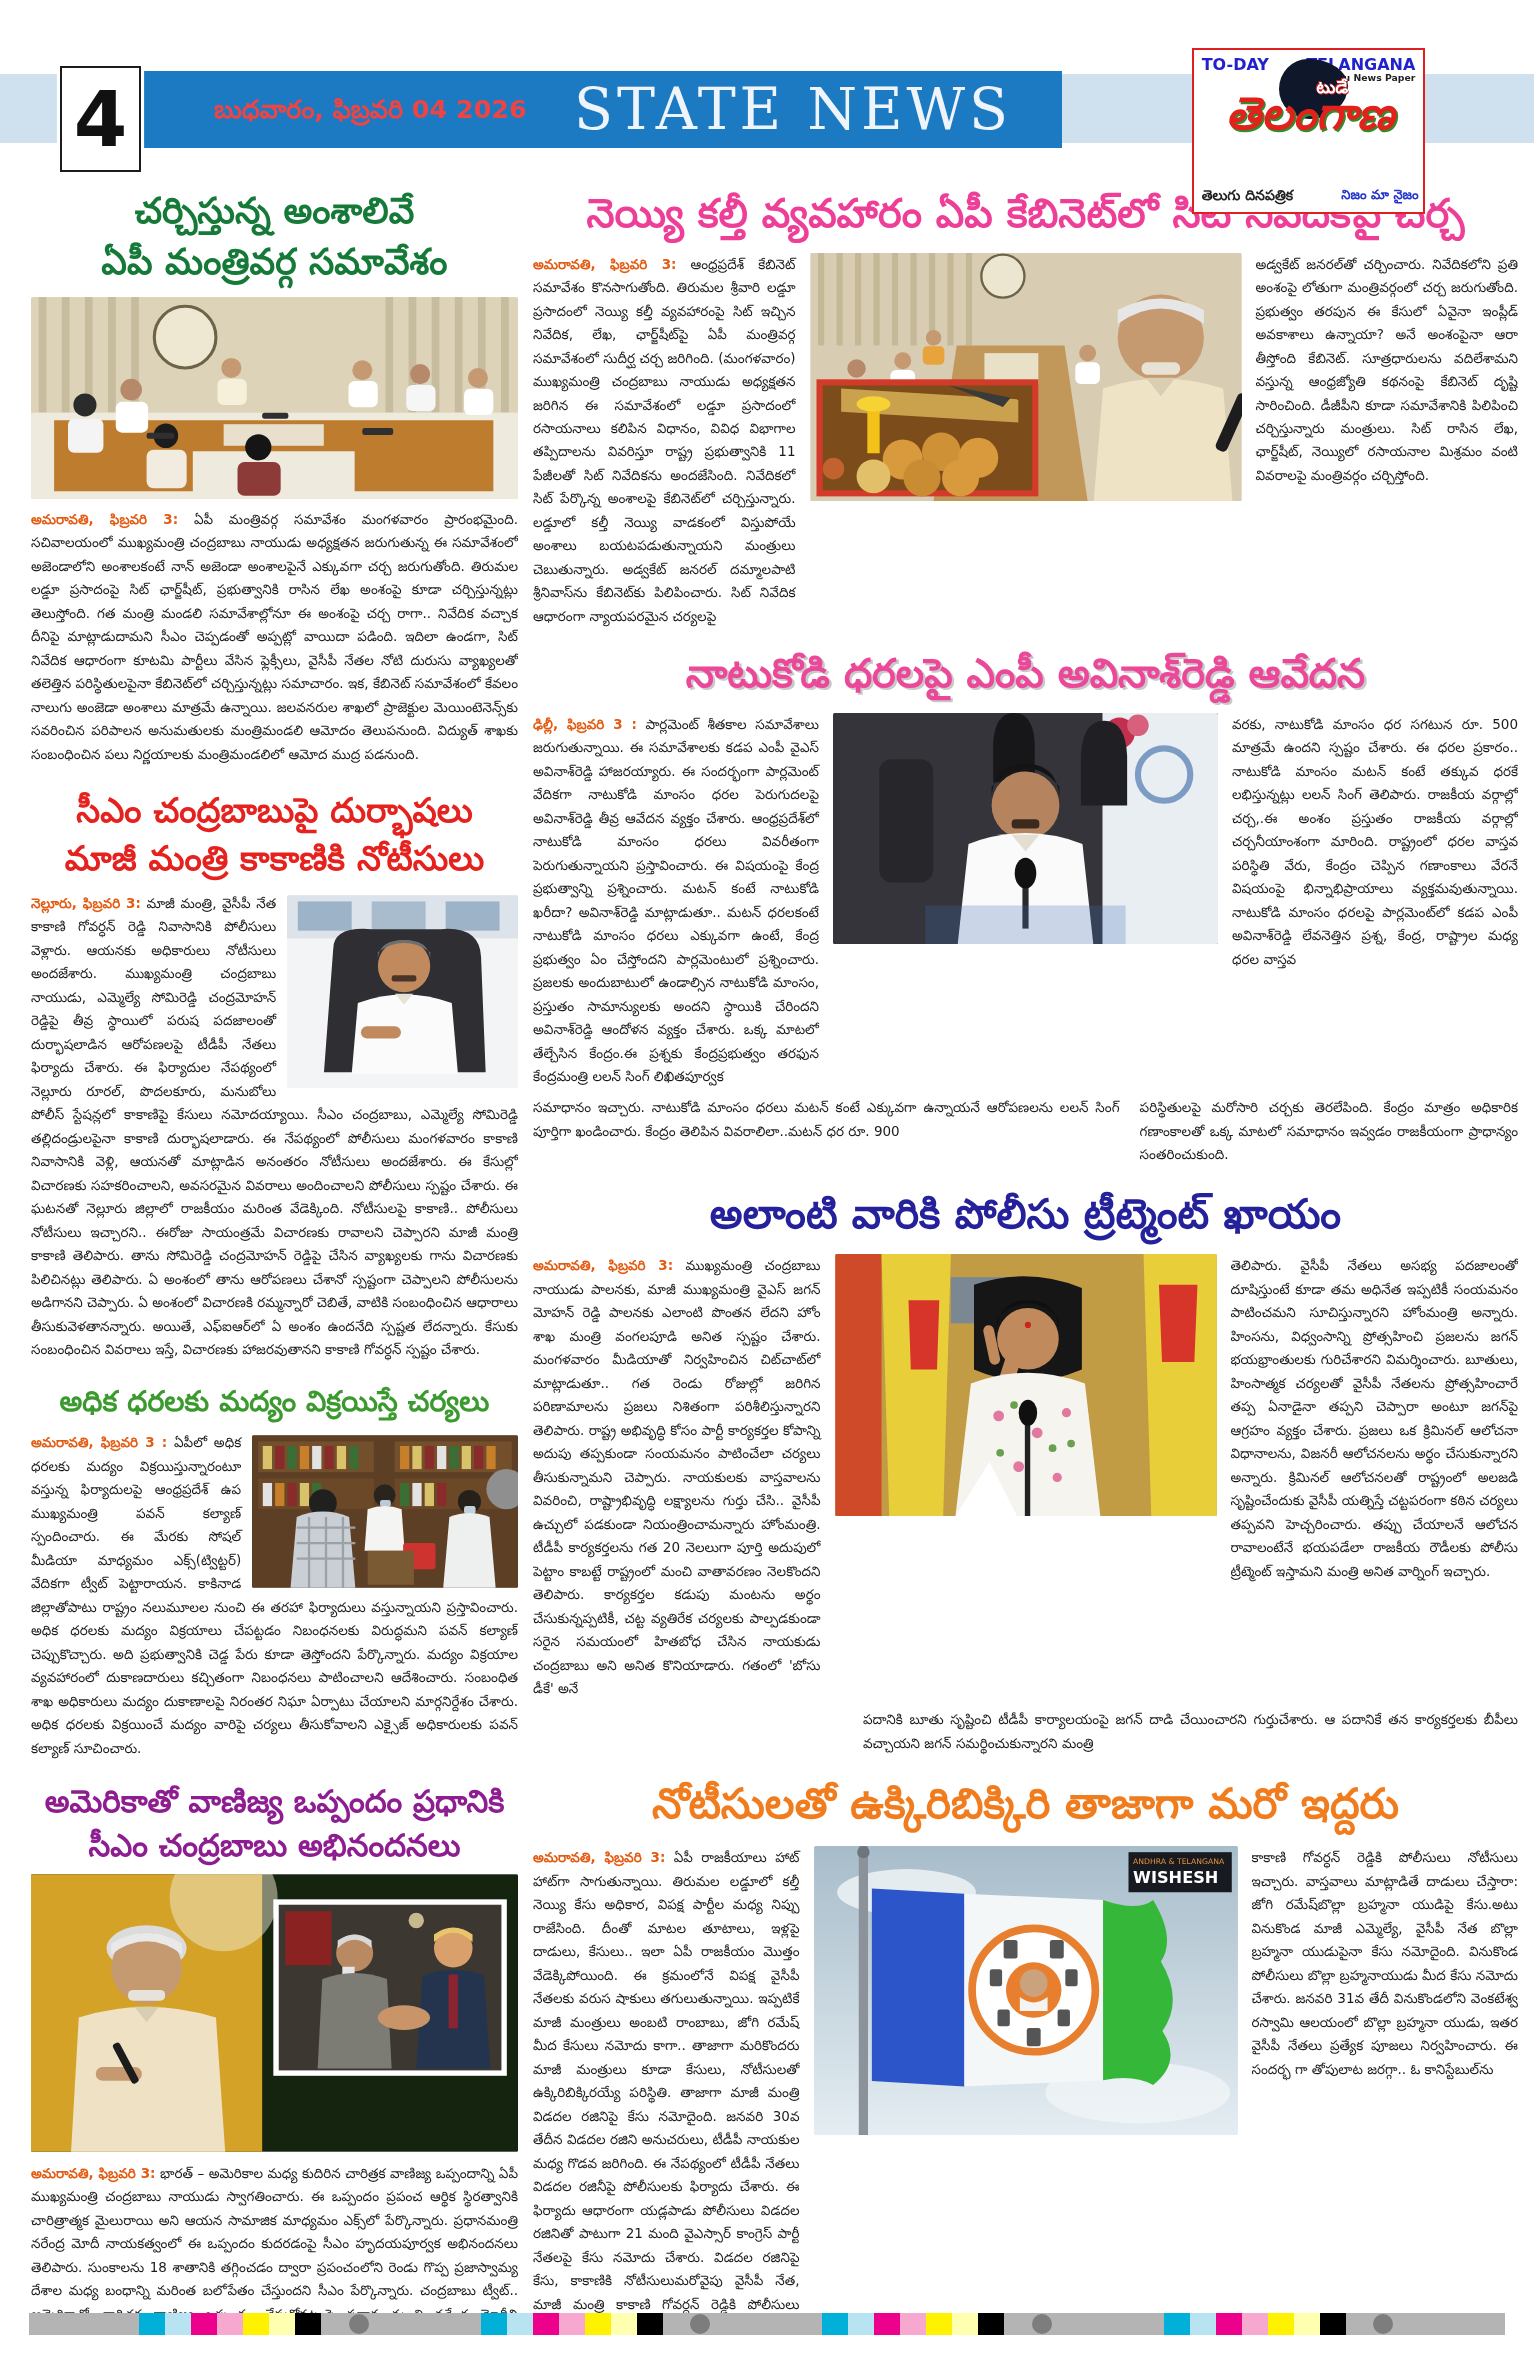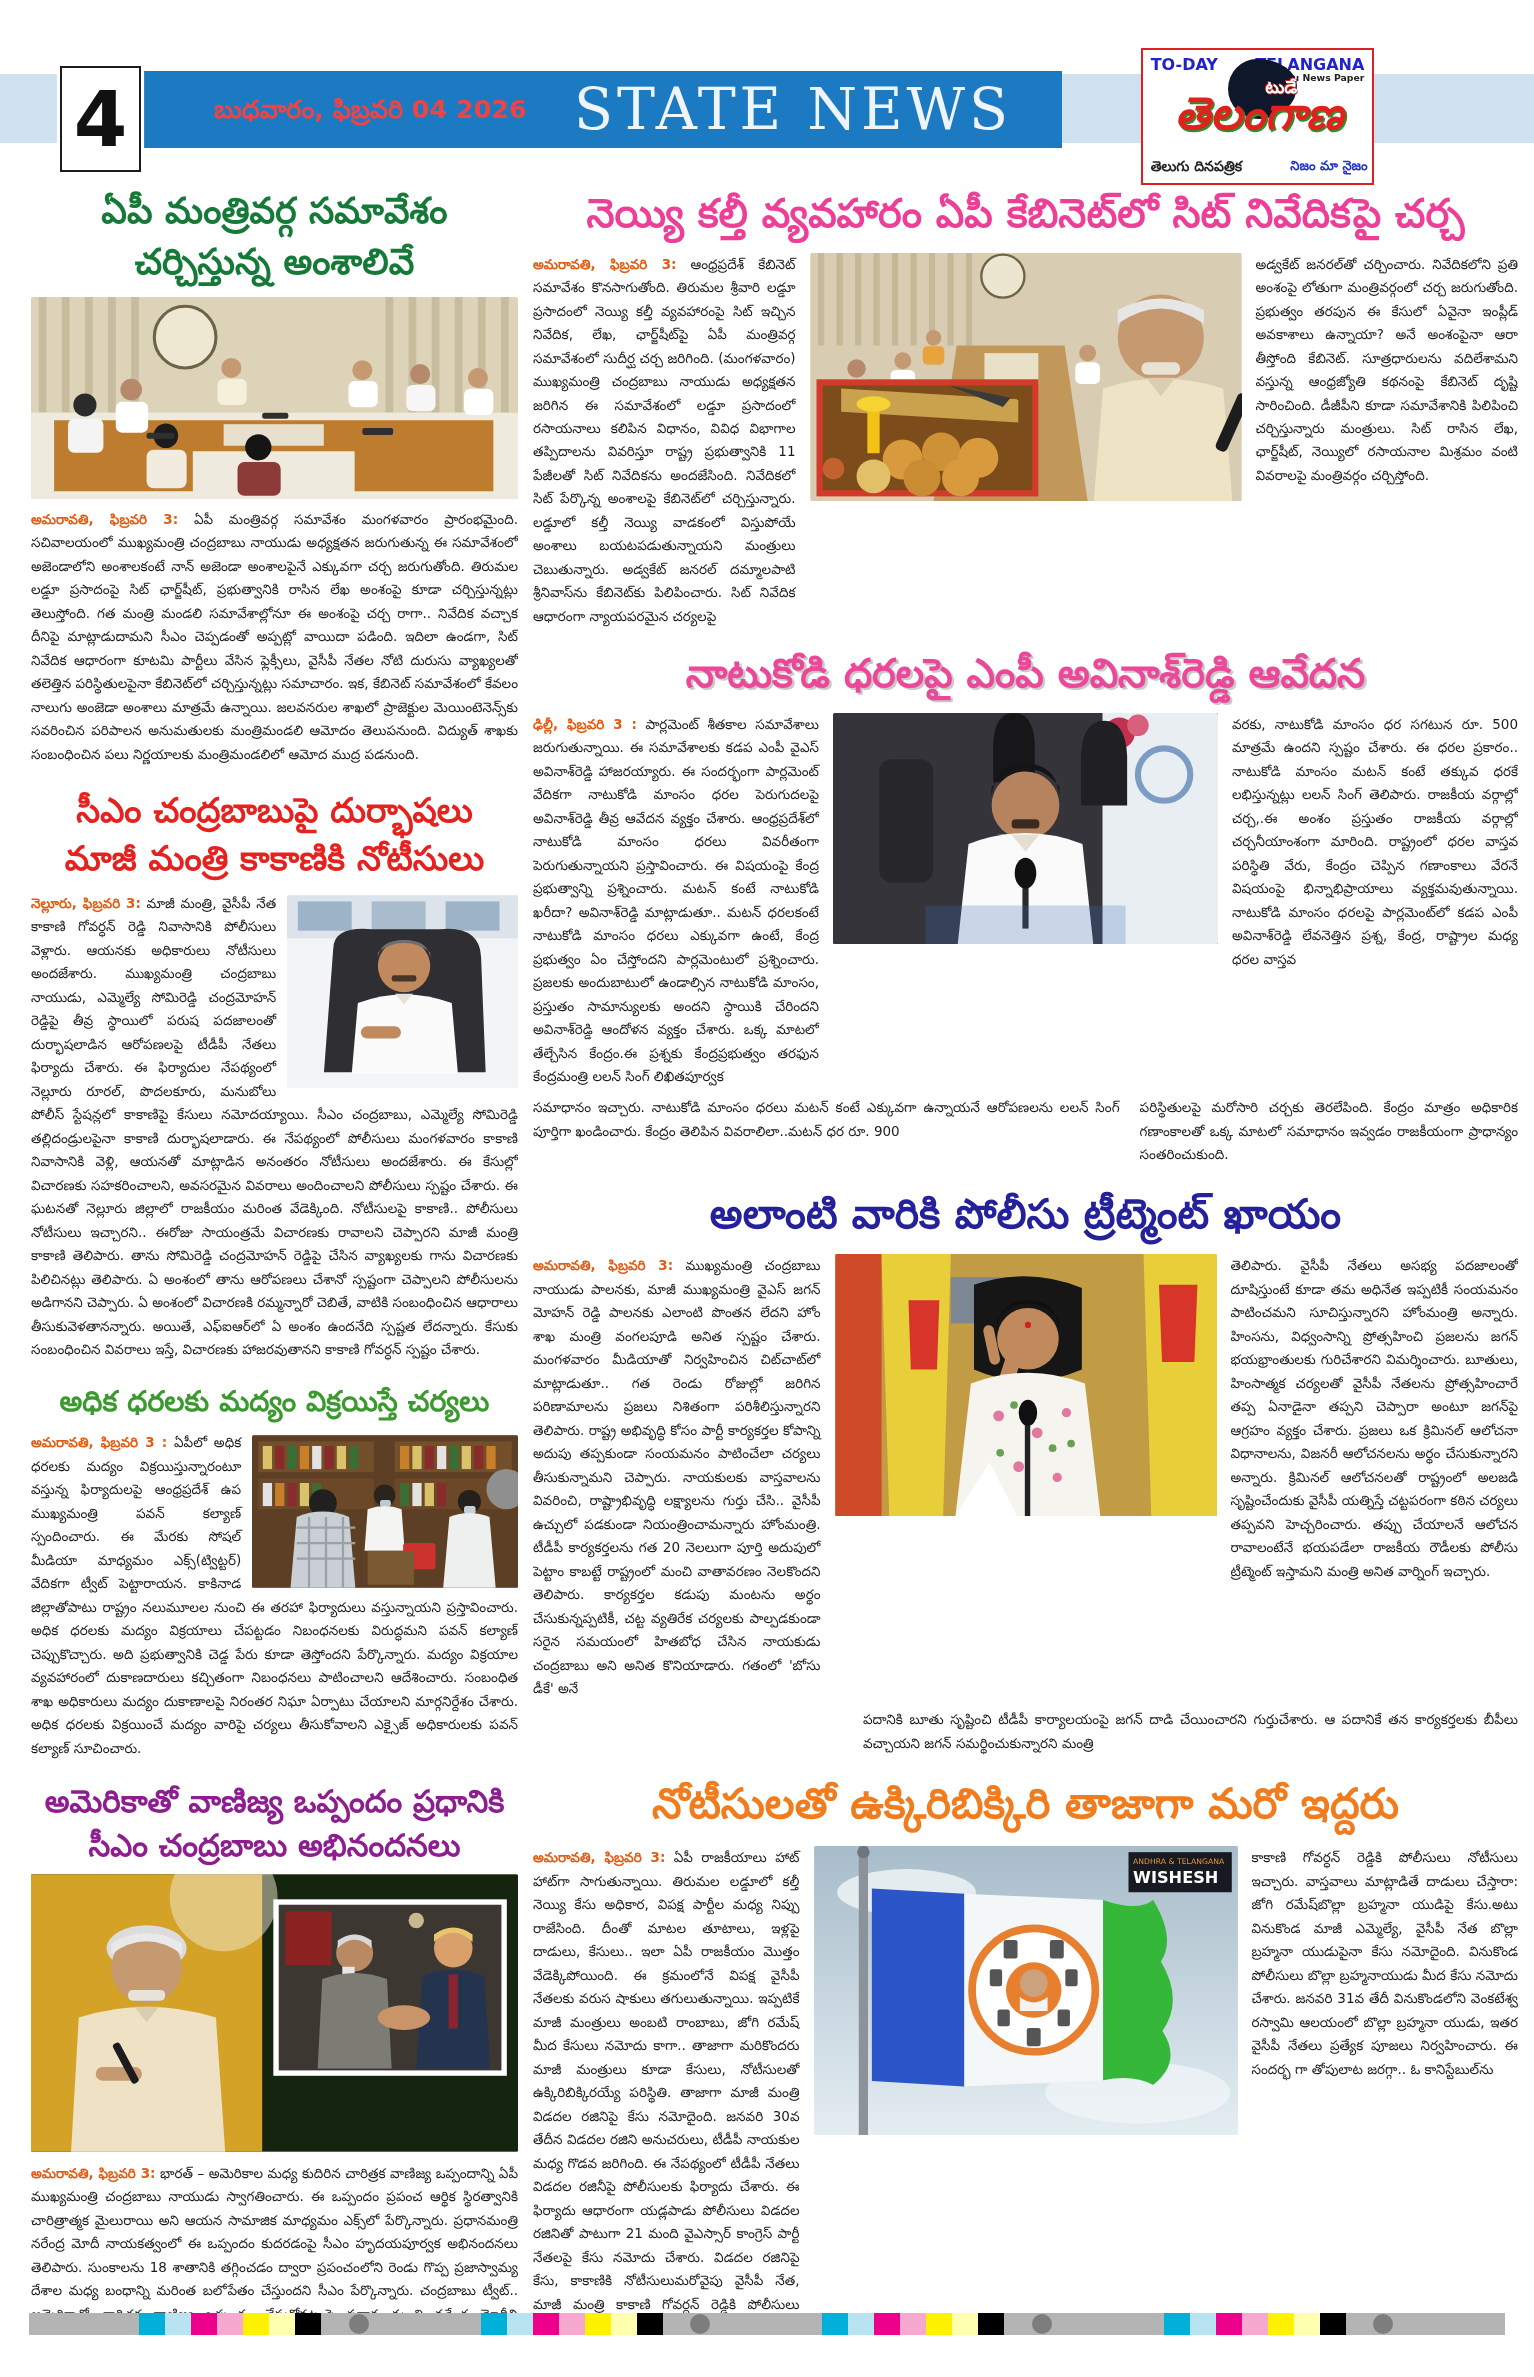--- a/index.html
+++ b/index.html
@@ -7,21 +7,21 @@
         font-family:"DejaVu Sans", sans-serif;color:#151515;}
   
   .light-band{position:absolute;left:0;top:74px;width:1534px;height:69px;background:#cfe1ef;}
   .blue-bar{position:absolute;left:71px;top:71px;width:991px;height:77px;background:#1b7ac2;}
   .pagenum-box{position:absolute;left:60px;top:66px;width:77px;height:102px;background:#ffffff;
         border:2.3px solid #1c1c1c;box-shadow:0 0 0 3.1px #ffffff;display:flex;align-items:center;justify-content:center;
         font-size:77px;font-weight:bold;color:#111;z-index:3;}
   .hdr-date{position:absolute;left:214px;top:94px;color:#ef4444;font-weight:bold;font-size:25.4px;z-index:4;}
   .hdr-section{position:absolute;left:574px;top:76px;color:#eef4fa;font-family:"DejaVu Serif", serif;
         font-size:57px;letter-spacing:3.9px;z-index:4;}
-  .logo-box{position:absolute;left:1141px;top:48px;width:233px;height:137px;background:#ffffff;
+  .logo-box{position:absolute;left:1192px;top:48px;width:233px;height:166px;background:#ffffff;
         border:2.3px solid #e02020;z-index:5;padding:4.6px 7.7px;box-sizing:border-box;}
   .logo-top{display:flex;justify-content:space-between;font-weight:bold;color:#2222cc;font-size:16px;}
   .logo-sub{text-align:right;font-size:9.3px;color:#222;font-weight:bold;margin-top:-1.5px;}
   .logo-map{position:absolute;left:85px;top:9.3px;width:69px;height:60px;background:#0f172a;
         border-radius:42% 58% 55% 45%/50% 45% 55% 50%;display:flex;align-items:center;justify-content:flex-end;}
   .logo-map span{color:#ffffff;font-weight:bold;font-size:17px;text-shadow:0.8px 0.8px 0 #c22,-0.8px -0.8px 0 #c22;}
   .logo-script{position:absolute;left:9.3px;top:37px;width:214px;text-align:center;color:#e3211c;
         font-size:45px;font-weight:bold;font-style:italic;text-shadow:1.5px 1.5px 0 #2d8f2d;}
   .logo-bottom{position:absolute;left:7.7px;bottom:4.6px;width:217px;display:flex;justify-content:space-between;font-weight:bold;}
   .logo-bl{color:#222;font-size:14px;} .logo-br{color:#2233cc;font-size:13px;}
@@ -78,22 +78,22 @@
     <div class="logo-bottom">
       <span class="logo-bl">తెలుగు దినపత్రిక</span>
       <span class="logo-br">నిజం మా నైజం</span>
     </div>
   </div>
 
   <div class="col-left">
 
     <div>
       <div class="hl hl-green">
+        <div>చర్చిస్తున్న అంశాలివే</div>
         <div>ఏపీ మంత్రివర్గ సమావేశం</div>
-        <div>చర్చిస్తున్న అంశాలివే</div>
       </div>
       <svg class="photo" width="487" height="202" viewBox="0 0 632 262" style="margin-top:9.3px">
         <rect width="632" height="262" fill="#ddd3b8"></rect>
         <g fill="#c7bc9e">
             <rect x="10" y="0" width="10" height="150"></rect>
             <rect x="40" y="0" width="10" height="150"></rect>
             <rect x="70" y="0" width="10" height="150"></rect>
             <rect x="100" y="0" width="10" height="150"></rect>
             <rect x="130" y="0" width="10" height="150"></rect>
             <rect x="460" y="0" width="10" height="150"></rect>

